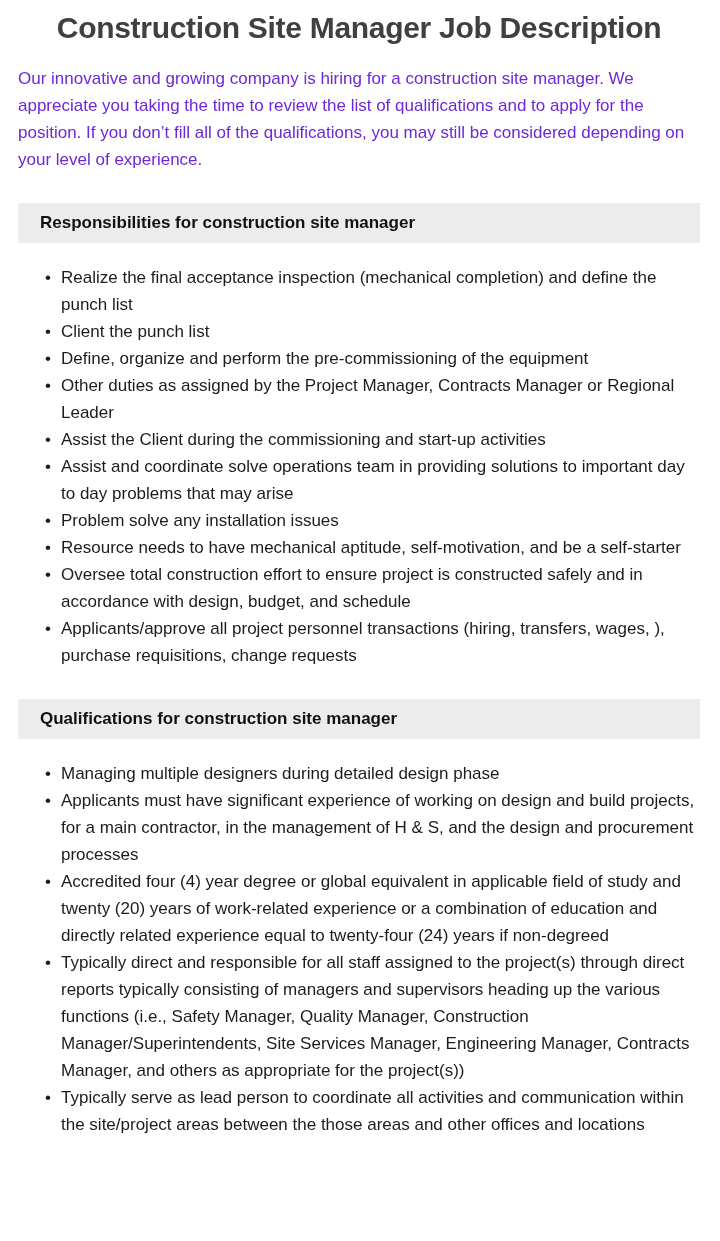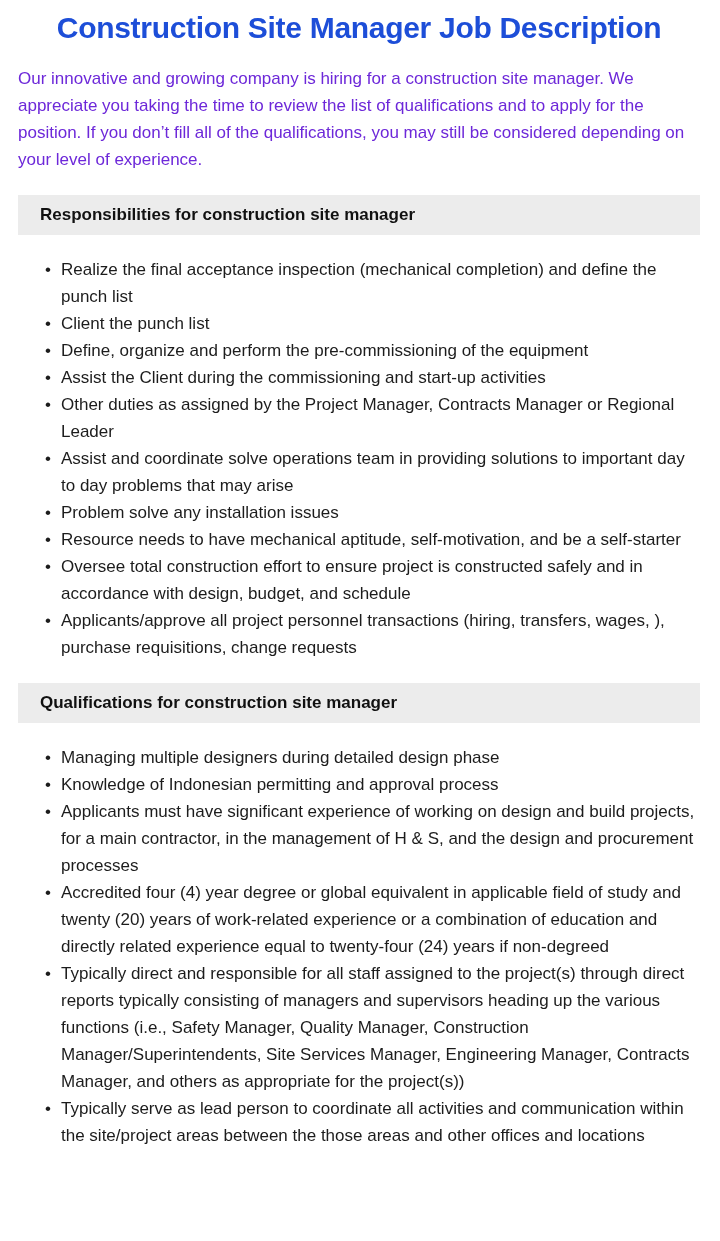--- a/index.html
+++ b/index.html
@@ -15,29 +15,29 @@
     width: 720px;
     padding: 0 20px 30px 18px;
   }
   .page-title {
     font-size: 30px;
     line-height: 40px;
     font-weight: bold;
     text-align: center;
     margin: 8px 0 0 0;
     letter-spacing: -0.3px;
-    color: #1d4ed8;
+    color: #404040;
   }
   .intro {
     font-size: 17px;
     line-height: 27px;
     margin: 17px 0 0 0;
     color: #6d28d9;
   }
-  .section { margin-top: 22px; }
+  .section { margin-top: 30px; }
   .section-header {
     background: var(--header-bg, #ececec);
     height: 40px;
     display: flex;
     align-items: center;
     padding-left: 22px;
     margin-top: 17px;
   }
   .section-heading {
     font-size: 17px;
@@ -75,37 +75,36 @@
   <p class="intro">Our innovative and growing company is hiring for a construction site manager. We appreciate you taking the time to review the list of qualifications and to apply for the position. If you don’t fill all of the qualifications, you may still be considered depending on your level of experience.</p>
   <div id="sections">
   <section class="section">
     <div class="section-header">
       <h2 class="section-heading">Responsibilities for construction site manager</h2>
     </div>
     <ul class="section-list">
           <li>Realize the final acceptance inspection (mechanical completion) and define the punch list</li>
           <li>Client the punch list</li>
           <li>Define, organize and perform the pre-commissioning of the equipment</li>
+          <li>Other duties as assigned by the Project Manager, Contracts Manager or Regional Leader</li>
           <li>Assist the Client during the commissioning and start-up activities</li>
-          <li>Other duties as assigned by the Project Manager, Contracts Manager or Regional Leader</li>
           <li>Assist and coordinate solve operations team in providing solutions to important day to day problems that may arise</li>
           <li>Problem solve any installation issues</li>
           <li>Resource needs to have mechanical aptitude, self-motivation, and be a self-starter</li>
           <li>Oversee total construction effort to ensure project is constructed safely and in accordance with design, budget, and schedule</li>
           <li>Applicants/approve all project personnel transactions (hiring, transfers, wages, ), purchase requisitions, change requests</li>
         </ul>
   </section>
 
   <section class="section">
     <div class="section-header">
       <h2 class="section-heading">Qualifications for construction site manager</h2>
     </div>
     <ul class="section-list">
           <li>Managing multiple designers during detailed design phase</li>
-          <li>Knowledge of Indonesian permitting and approval process</li>
           <li>Applicants must have significant experience of working on design and build projects, for a main contractor, in the management of H &amp; S, and the design and procurement processes</li>
           <li>Accredited four (4) year degree or global equivalent in applicable field of study and twenty (20) years of work-related experience or a combination of education and directly related experience equal to twenty-four (24) years if non-degreed</li>
           <li>Typically direct and responsible for all staff assigned to the project(s) through direct reports typically consisting of managers and supervisors heading up the various functions (i.e., Safety Manager, Quality Manager, Construction Manager/Superintendents, Site Services Manager, Engineering Manager, Contracts Manager, and others as appropriate for the project(s))</li>
           <li>Typically serve as lead person to coordinate all activities and communication within the site/project areas between the those areas and other offices and locations</li>
         </ul>
   </section>
 </div>
 </main>
 
 </body></html>

